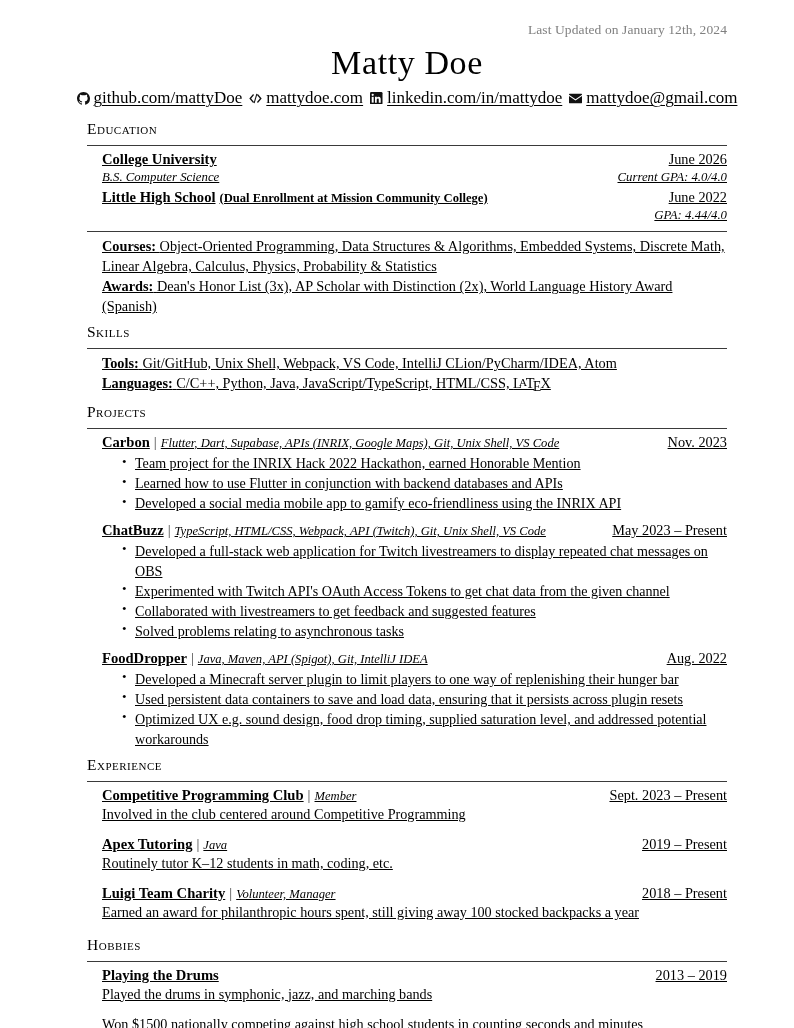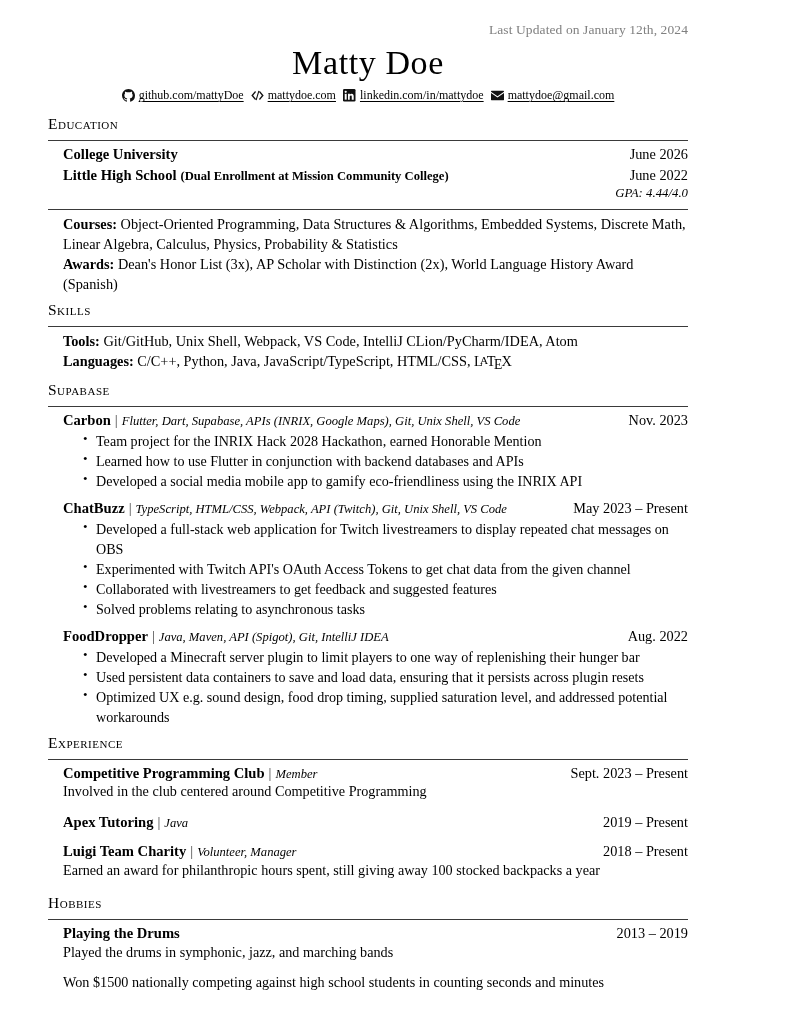--- a/index.html
+++ b/index.html
@@ -13,20 +13,21 @@
     font-family: "Liberation Serif", "DejaVu Serif", serif;
     color: #000000;
     -webkit-font-smoothing: antialiased;
   }
   .page {
     position: relative;
     width: 736px;
     height: 1028px;
     box-sizing: border-box;
     padding: 22px 48px 0 48px;
+    margin-left: 39px;
   }
 
   
   .last-updated {
     text-align: right;
     font-size: 13.5px;
     color: #808080;
     letter-spacing: .1px;
     margin: 0 0 6px 0;
   }
@@ -36,21 +37,21 @@
     line-height: 1.12;
     font-weight: 400;
     letter-spacing: .6px;
     margin: 4px 0 6px 0;
   }
   .contacts {
     display: flex;
     justify-content: center;
     align-items: center;
     gap: 7px;
-    font-size: 12px;
+    font-size: 17px;
     margin-bottom: 12px;
   }
   .contact {
     display: inline-flex;
     align-items: center;
     gap: 4px;
     white-space: nowrap;
   }
   .contact .ic {
     display: inline-flex;
@@ -74,21 +75,21 @@
     font-variant: small-caps;
     letter-spacing: .5px;
     line-height: 1.15;
     padding-bottom: 6px;
   }
   .rule {
     border-bottom: 1.1px solid #3a3a3a;
     margin: 1px 0 4px 0;
   }
 
-  .body-indent { padding-left: 15px; }
+  .body-indent { padding-left: 15px; text-decoration: underline; }
 
   
   .entry { margin-top: 2px; }
   .entry-head {
     display: flex;
     justify-content: space-between;
     align-items: baseline;
     gap: 12px;
     font-size: 14.6px;
     line-height: 1.3;
@@ -224,20 +225,24 @@
     <div class="rule"></div>
 
     <div class="body-indent">
       <div class="entry">
         <div class="entry-head">
           <span class="entry-left">
             <span class="org">College University</span>
           </span>
           <span class="date">June 2026</span>
         </div>
+        <div class="subline">
+          <span>B.S. Computer Science</span>
+          <span>Current GPA: 4.0/4.0</span>
+        </div>
       </div>
 
       <div class="entry">
         <div class="entry-head">
           <span class="entry-left">
             <span class="org">Little High School</span>
             <span class="paren-bold">(Dual Enrollment at Mission Community College)</span>
           </span>
           <span class="date">June 2022</span>
         </div>
@@ -272,36 +277,36 @@
         <span>Git/GitHub, Unix Shell, Webpack, VS Code, IntelliJ CLion/PyCharm/IDEA, Atom</span>
       </div>
       <div class="kv">
         <b>Languages:</b>
         <span>C/C++, Python, Java, JavaScript/TypeScript, HTML/CSS, </span><span class="latex">L<span class="a">A</span>T<span class="e">E</span>X</span>
       </div>
     </div>
   </div>
 
   <div class="section">
-    <div class="section-title">Supabase</div>
+    <div class="section-title">Projects</div>
     <div class="rule"></div>
 
     <div class="body-indent">
 
       <div class="entry">
         <div class="entry-head">
           <span class="entry-left">
             <span class="org">Carbon</span>
             <span class="sep">|</span>
             <span class="role">Flutter, Dart, Supabase, APIs (INRIX, Google Maps), Git, Unix Shell, VS Code</span>
           </span>
           <span class="date">Nov. 2023</span>
         </div>
         <ul class="bullets">
-          <li>Team project for the INRIX Hack 2028 Hackathon, earned Honorable Mention</li>
+          <li>Team project for the INRIX Hack 2022 Hackathon, earned Honorable Mention</li>
           <li>Learned how to use Flutter in conjunction with backend databases and APIs</li>
           <li>Developed a social media mobile app to gamify eco-friendliness using the INRIX API</li>
         </ul>
       </div>
 
       <div class="gap-sm"></div>
 
       <div class="entry">
         <div class="entry-head">
           <span class="entry-left">
@@ -362,20 +367,21 @@
 
       <div class="entry">
         <div class="entry-head">
           <span class="entry-left">
             <span class="org">Apex Tutoring</span>
             <span class="sep">|</span>
             <span class="role">Java</span>
           </span>
           <span class="date">2019 – Present</span>
         </div>
+        <div class="desc">Routinely tutor K–12 students in math, coding, etc.</div>
       </div>
 
       <div class="gap-md"></div>
 
       <div class="entry">
         <div class="entry-head">
           <span class="entry-left">
             <span class="org">Luigi Team Charity</span>
             <span class="sep">|</span>
             <span class="role">Volunteer, Manager</span>

